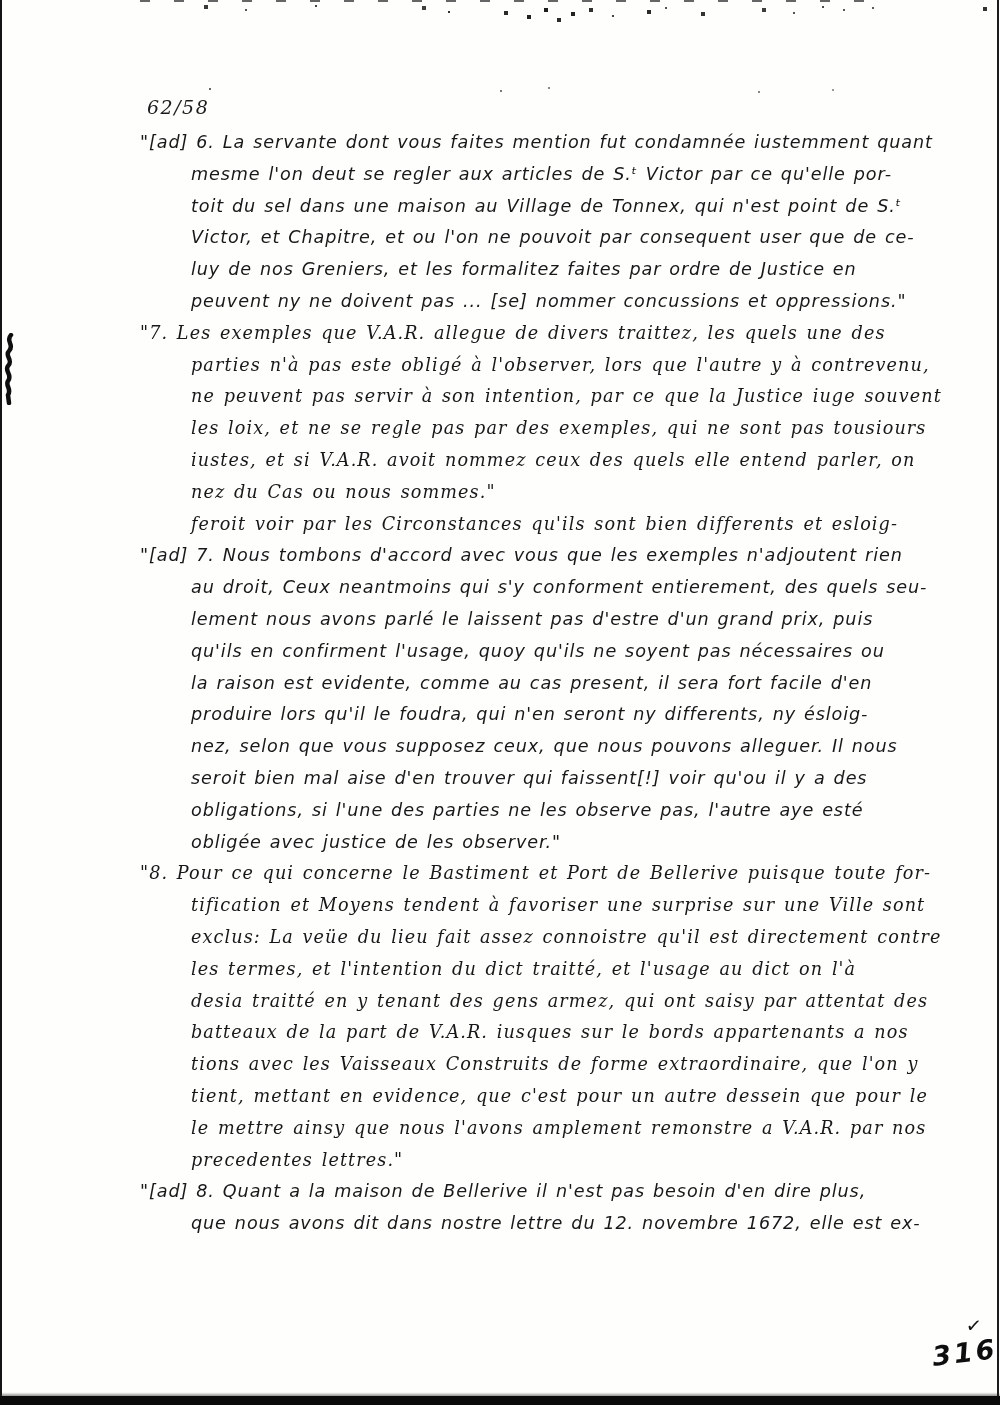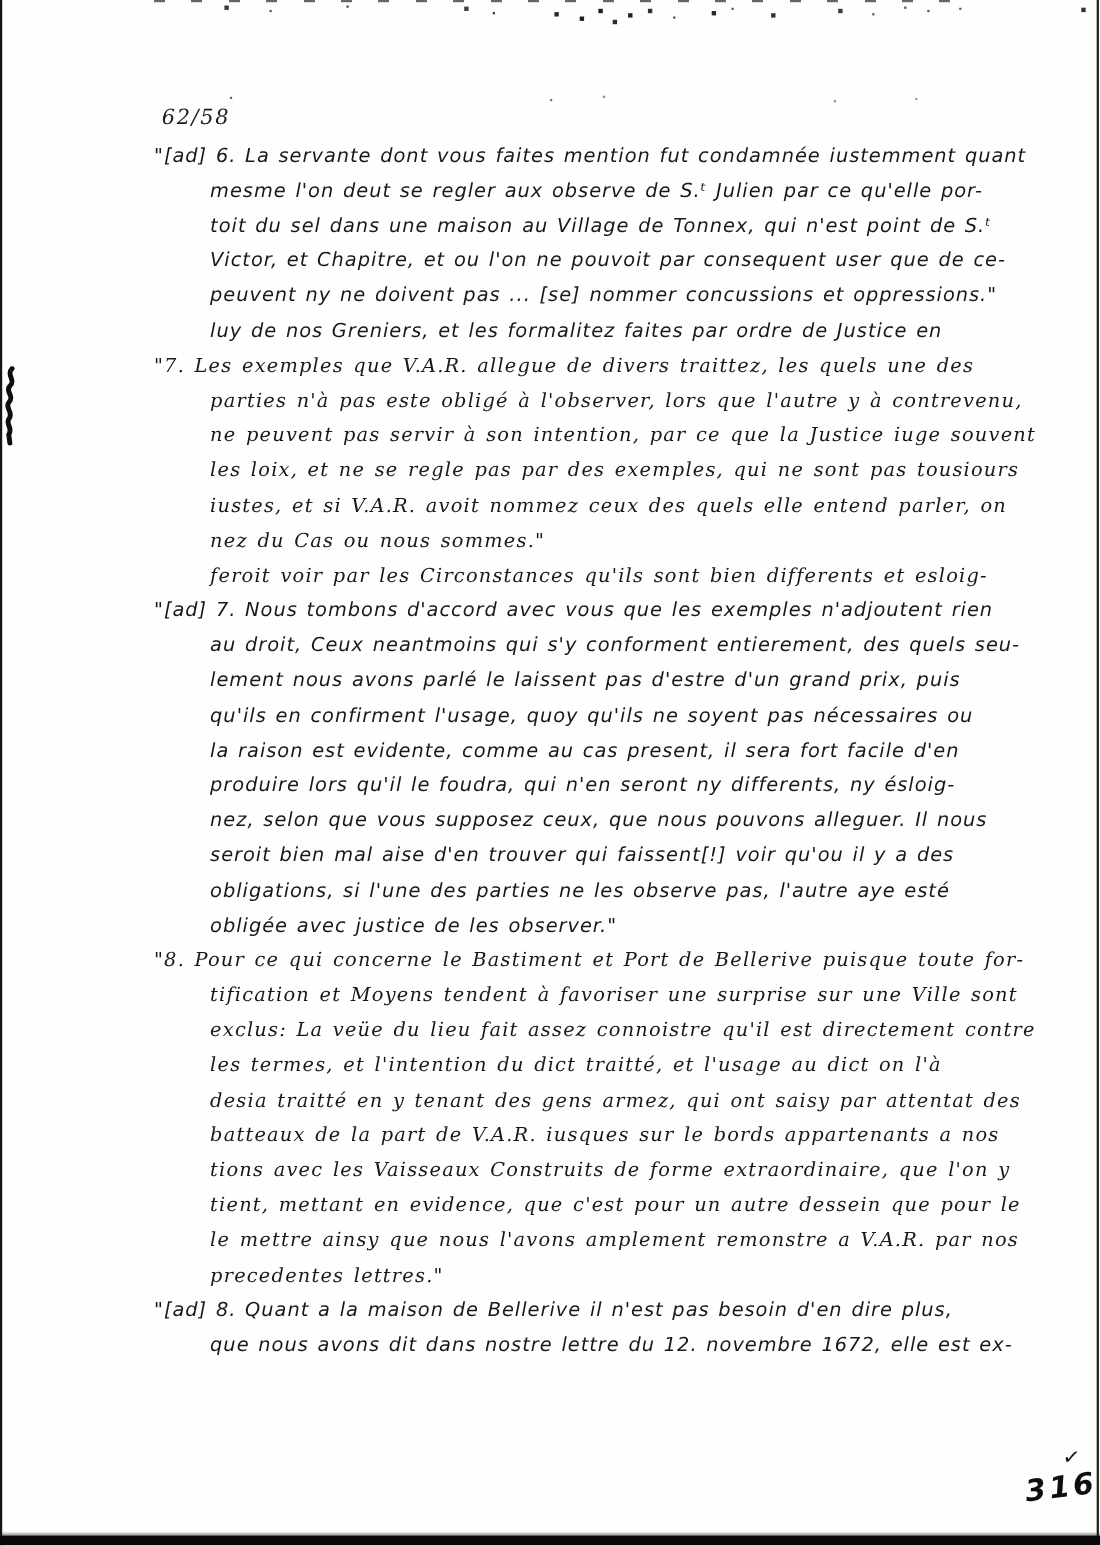--- a/index.html
+++ b/index.html
@@ -67,25 +67,25 @@
   <div class="edge-bottom"></div>
 
   <svg class="margin-mark" width="16" height="72" viewBox="0 0 16 72">
     <path d="M9,2 C3,8 13,12 7,18 C2,23 12,27 6,33 C2,38 11,42 6,48 C3,53 10,56 6,62 L7,70" fill="none" stroke="#0e0e0e" stroke-width="4.5" stroke-linecap="round"></path>
   </svg>
 
   <div class="page-number">62/58</div>
 
   <div class="body-text">
       <div class="line style-script first">"[ad] 6. La servante dont vous faites mention fut condamnée iustemment quant</div>
-      <div class="line style-script cont">mesme l'on deut se regler aux observe de S.ᵗ Julien par ce qu'elle por-</div>
+      <div class="line style-script cont">mesme l'on deut se regler aux articles de S.ᵗ Victor par ce qu'elle por-</div>
       <div class="line style-script cont">toit du sel dans une maison au Village de Tonnex, qui n'est point de S.ᵗ</div>
       <div class="line style-script cont">Victor, et Chapitre, et ou l'on ne pouvoit par consequent user que de ce-</div>
+      <div class="line style-script cont">luy de nos Greniers, et les formalitez faites par ordre de Justice en</div>
       <div class="line style-script cont">peuvent ny ne doivent pas ... [se] nommer concussions et oppressions."</div>
-      <div class="line style-script cont">luy de nos Greniers, et les formalitez faites par ordre de Justice en</div>
       <div class="line style-italic first">"7. Les exemples que V.A.R. allegue de divers traittez, les quels une des</div>
       <div class="line style-italic cont">parties n'à pas este obligé à l'observer, lors que l'autre y à contrevenu,</div>
       <div class="line style-italic cont">ne peuvent pas servir à son intention, par ce que la Justice iuge souvent</div>
       <div class="line style-italic cont">les loix, et ne se regle pas par des exemples, qui ne sont pas tousiours</div>
       <div class="line style-italic cont">iustes, et si V.A.R. avoit nommez ceux des quels elle entend parler, on</div>
       <div class="line style-italic cont">nez du Cas ou nous sommes."</div>
       <div class="line style-italic cont">feroit voir par les Circonstances qu'ils sont bien differents et esloig-</div>
       <div class="line style-script first">"[ad] 7. Nous tombons d'accord avec vous que les exemples n'adjoutent rien</div>
       <div class="line style-script cont">au droit, Ceux neantmoins qui s'y conforment entierement, des quels seu-</div>
       <div class="line style-script cont">lement nous avons parlé le laissent pas d'estre d'un grand prix, puis</div>

